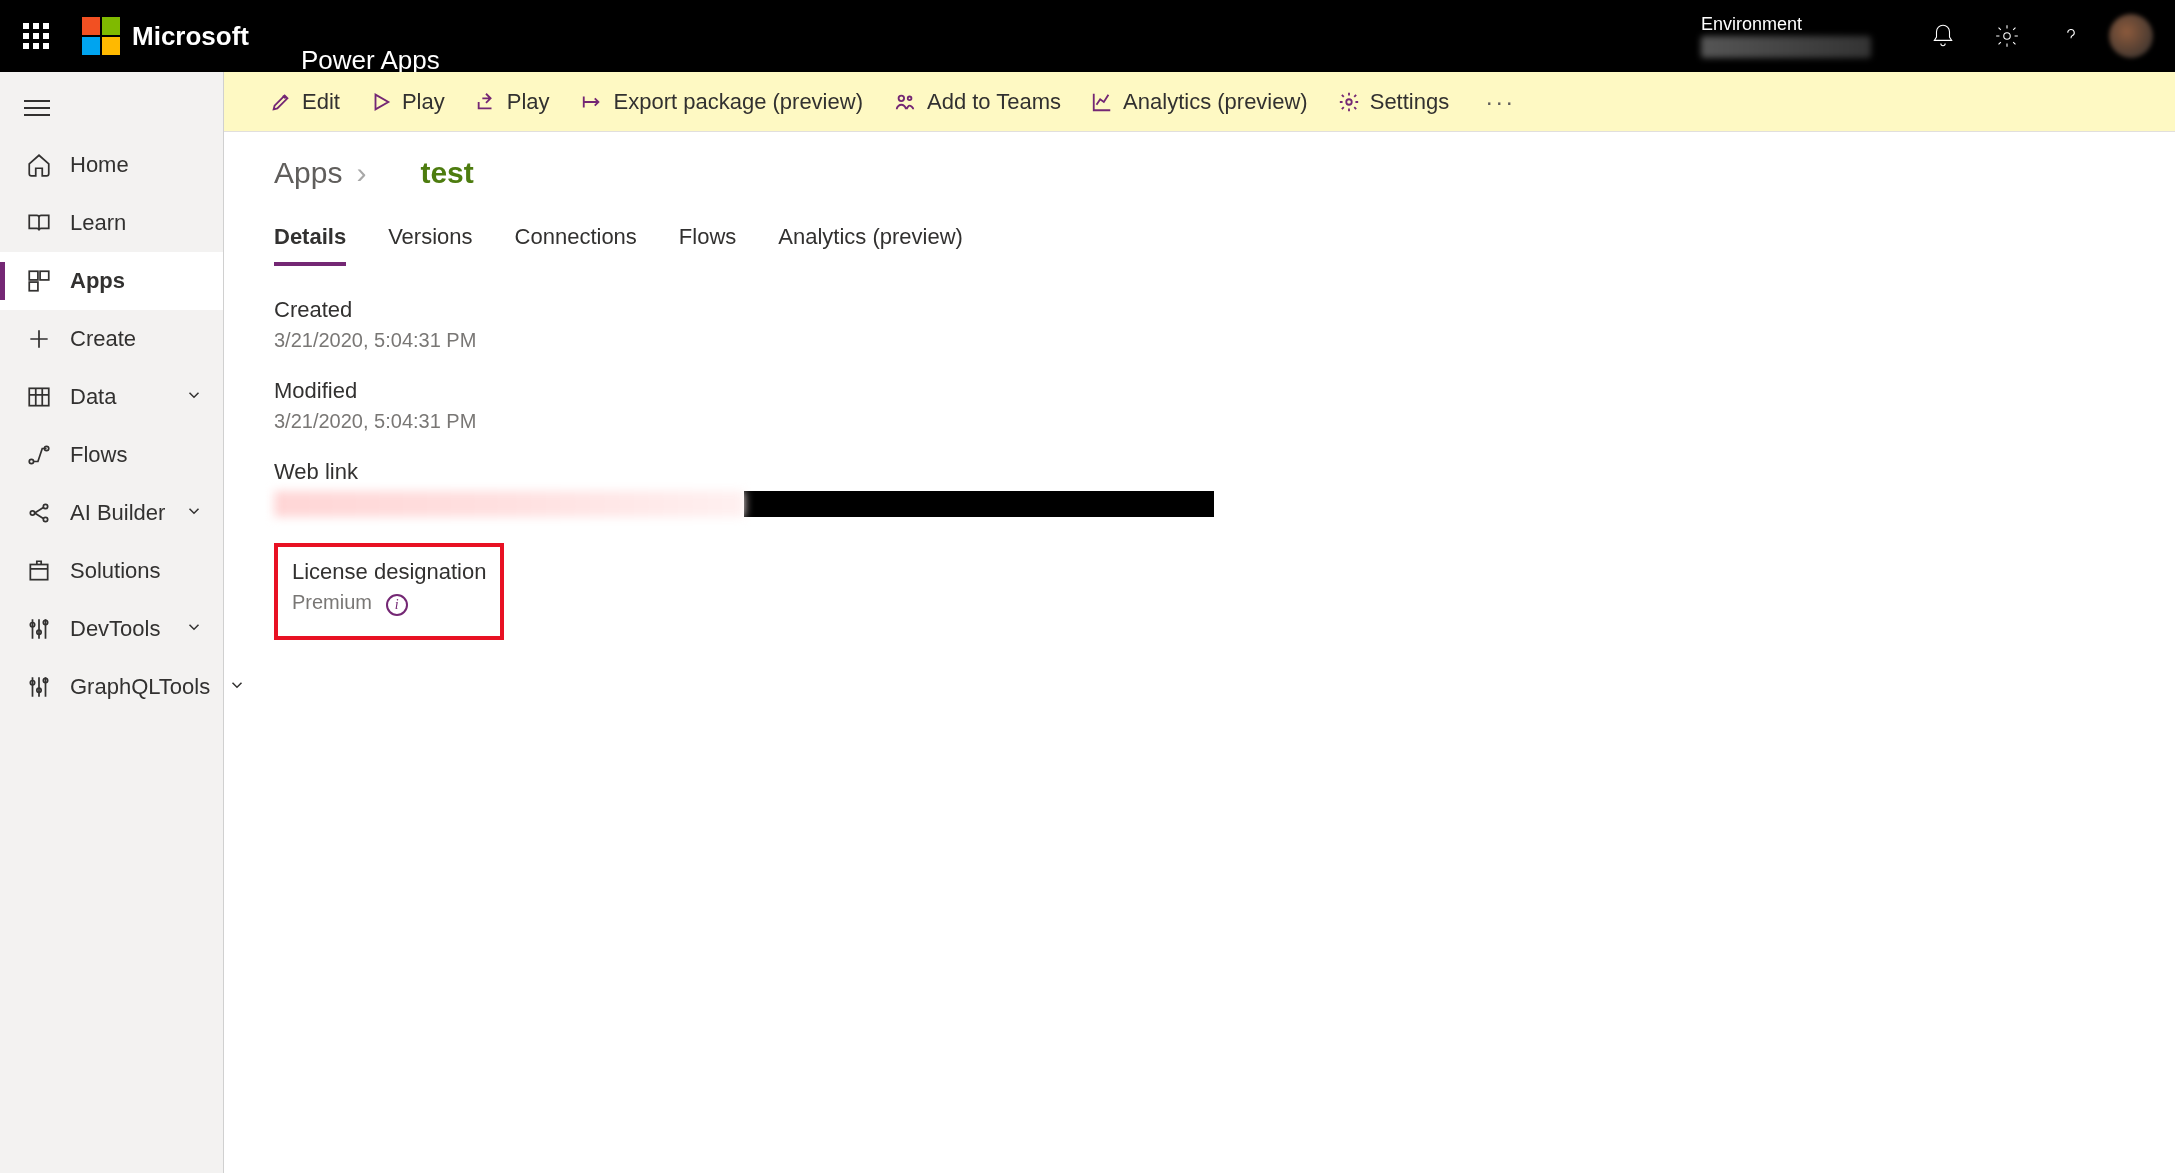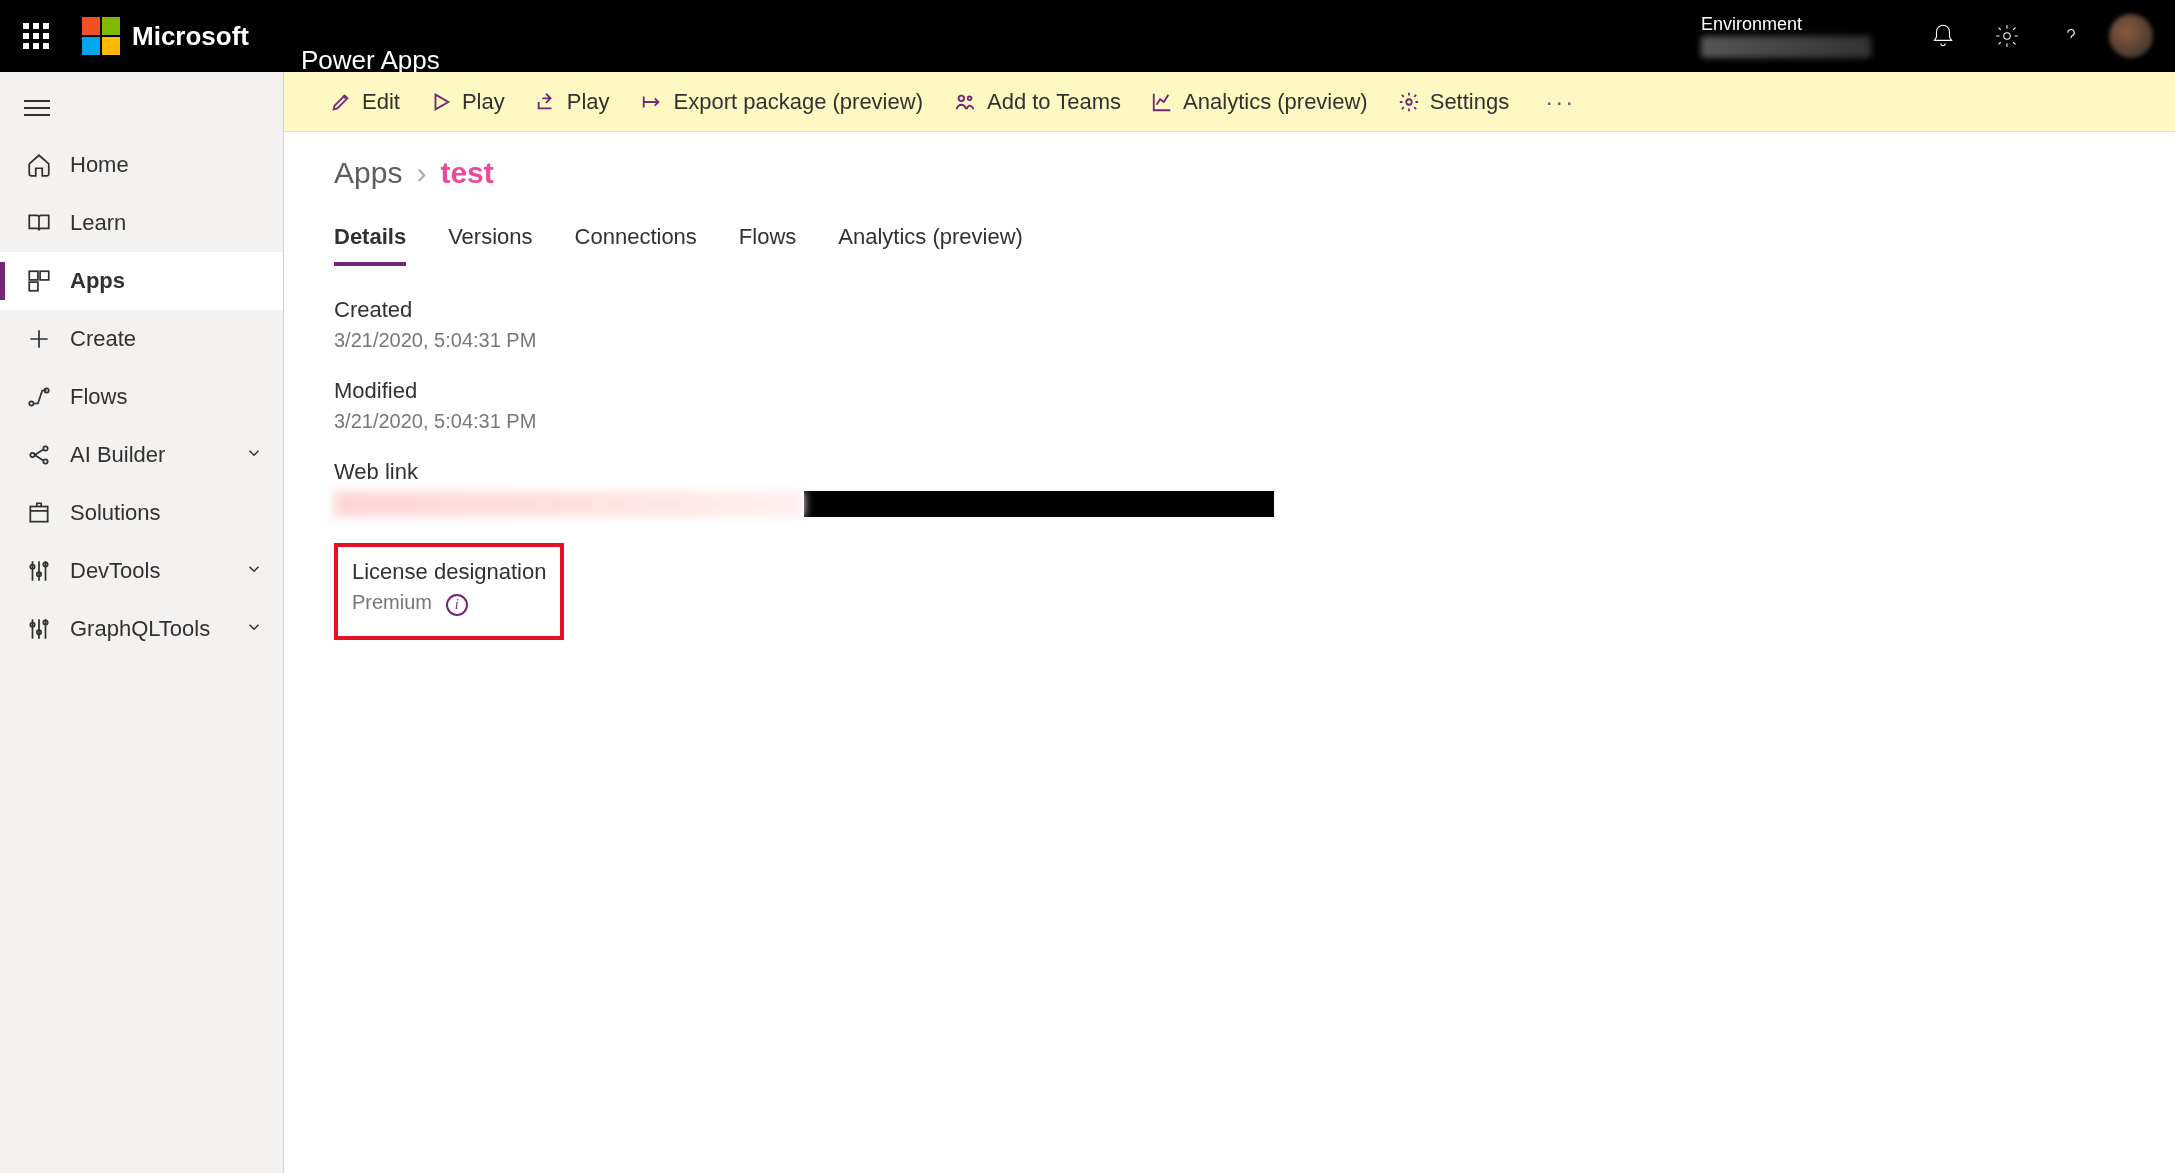--- a/index.html
+++ b/index.html
@@ -58,21 +58,21 @@
   .avatar {
     width:44px; height:44px; border-radius:50%;
     background: radial-gradient(circle at 40% 40%, #8c5a3c, #2b2b2b);
     filter: blur(2px);
     margin-left: 6px; margin-right: 10px;
   }
 
   
   .main-area { display:flex; height: calc(100% - 72px);}
   .sidebar {
-    width: 284px;
+    width: 224px;
     background: #f3f2f1;
     border-right: 1px solid #d0d0d0;
     display:flex; flex-direction:column;
     padding-top: 8px;
   }
   .hamburger {
     height: 56px; display:flex; align-items:center;
     padding-left: 24px;
   }
   .hamburger-lines {
@@ -119,21 +119,21 @@
     cursor:pointer;
   }
   .cmd svg { stroke:#742774; fill:none; stroke-width:2;}
   .cmd-more { margin-left: 6px; letter-spacing: 2px; font-size: 24px; color:#605e5c;}
 
   .page-body { padding: 24px 50px; flex:1; overflow:auto;}
   .breadcrumb {
     display:flex; align-items:center; gap:14px;
     font-size:30px; color:#605e5c;
   }
-  .breadcrumb .bc-current { color:#ec4899; font-weight:600;}
+  .breadcrumb .bc-current { color:#4d7c0f; font-weight:600;margin-left:40px;}
   .bc-sep { color:#a8a8a8;}
 
   .tabs {
     display:flex; gap:42px;
     margin-top: 34px;
     border-bottom: 1px solid transparent;
     font-size:22px;
   }
   .tab {
     padding-bottom: 12px;
@@ -272,20 +272,32 @@
 
     <div class="nav-item">
       <span class="nav-icon">
           <svg width="26" height="26" viewBox="0 0 24 24">
             <path d="M12 4v16M4 12h16"></path>
           </svg>
         </span>
       <span>Create</span>
     </div>
 
+    <div class="nav-item">
+      <span class="nav-icon">
+          <svg width="26" height="26" viewBox="0 0 24 24">
+            <rect x="3" y="4" width="18" height="16"></rect>
+            <path d="M3 10h18M9 4v16M15 4v16"></path>
+          </svg>
+        </span>
+      <span>Data</span>
+      <span class="chevron"><svg width="18" height="18" viewBox="0 0 24 24" stroke="#323130" fill="none" stroke-width="2">
+            <path d="M6 9l6 6 6-6"></path>
+          </svg></span>
+    </div>
 
     <div class="nav-item">
       <span class="nav-icon">
           <svg width="26" height="26" viewBox="0 0 24 24">
             <circle cx="5" cy="18" r="2"></circle>
             <circle cx="19" cy="6" r="2"></circle>
             <path d="M7 18h4l4-12h4"></path>
           </svg>
         </span>
       <span>Flows</span>

